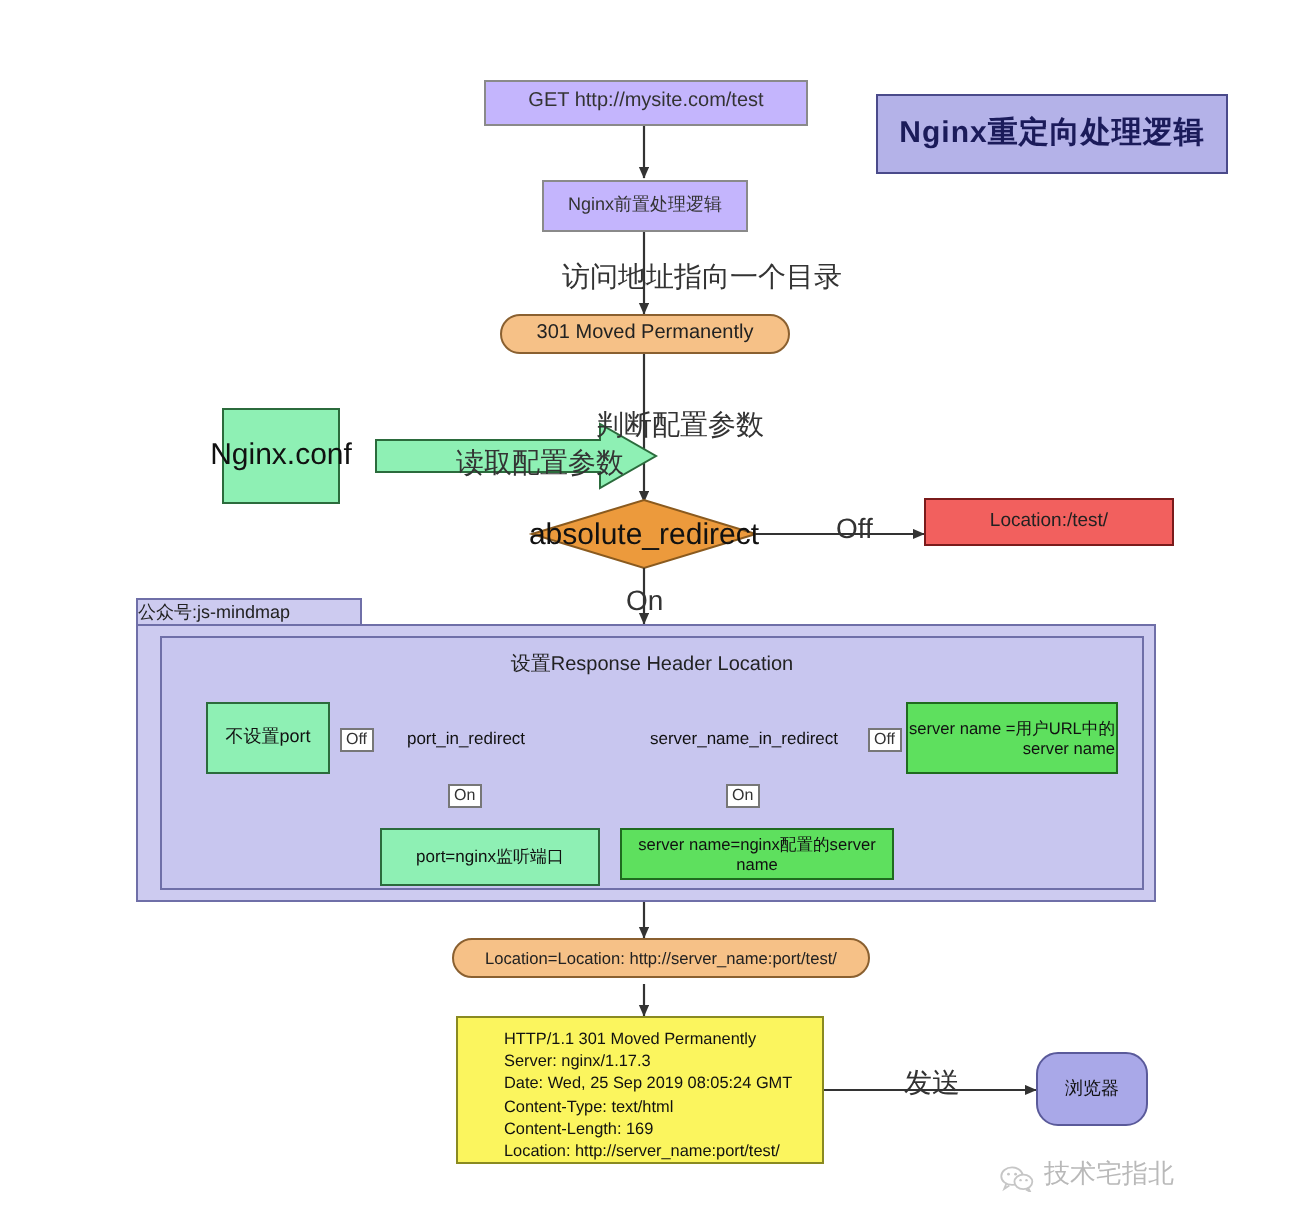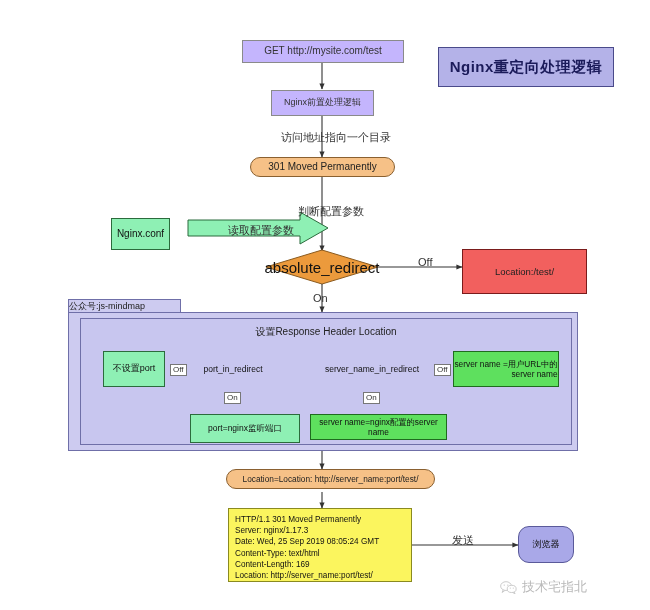--- a/index.html
+++ b/index.html
@@ -55,35 +55,35 @@
     background:#cdcbf0;border:1px solid #6f6fa8;
     display:flex;align-items:center;
     font-size:9px;color:#222;
   }
   .group-title{
     position:absolute;text-align:center;font-size:10px;color:#222;
   }
 
   
   .elabel{
-    position:absolute;font-size:11px;color:#333;background:transparent;
+    position:absolute;font-size:14px;color:#333;background:transparent;
     white-space:nowrap;
   }
   .elabel.boxed{
     background:#fff;border:1px solid #777;padding:0 2px;font-size:8px;line-height:10px;
   }
 
   
   .resp{
     display:block;text-align:left;align-items:flex-start;justify-content:flex-start;
-    padding:5px 6px;font-size:8.2px;line-height:11.2px;white-space:pre;
+    padding:5px 23px;font-size:8.2px;line-height:11.2px;white-space:pre;
   }
 
   .footer{
-    position:absolute;display:flex;align-items:center;gap:5px;
+    position:absolute;display:flex;align-items:flex-end;gap:5px;
     color:#b9b9b9;font-size:13px;
   }
   .wechat-ico{
     width:17px;height:13px;display:inline-block;
   }
 </style>
 </head>
 <body>
 
 <svg id="canvas" viewBox="0 0 650 610" xmlns="http://www.w3.org/2000/svg">
@@ -137,25 +137,25 @@
   <span>公众号:js-mindmap</span>
 </div>
 <div class="group-title" style="left:80px;top:325px;width:492px;">设置Response Header Location</div>
 
 <div class="node rect plain" style="left:242px;top:40px;width:162px;height:23px;font-size:10px;">GET http://mysite.com/test</div>
 
 <div class="node rect plain" style="left:271px;top:90px;width:103px;height:26px;font-size:9px;">Nginx前置处理逻辑</div>
 
 <div class="node orange rounded" style="left:250px;top:157px;width:145px;height:20px;font-size:10px;">301 Moved Permanently</div>
 
-<div class="node green-l" style="left:111px;top:218px;width:59px;height:32px;font-size:10px;">Nginx.conf</div>
+<div class="node green-l" style="left:111px;top:204px;width:59px;height:48px;font-size:15px;">Nginx.conf</div>
 
 <div class="diamond-label" style="left:266px;top:258px;width:112px;height:18px;font-size:15px;color:#111;">absolute_redirect</div>
 
-<div class="node red" style="left:462px;top:249px;width:125px;height:45px;font-size:9.5px;">Location:/test/</div>
+<div class="node red" style="left:462px;top:249px;width:125px;height:24px;font-size:9.5px;">Location:/test/</div>
 
 <div class="node green-l" style="left:103px;top:351px;width:62px;height:36px;font-size:9px;">不设置port</div>
 
 <div class="diamond-label" style="left:189px;top:362px;width:88px;height:14px;font-size:8.5px;color:#111;">port_in_redirect</div>
 
 <div class="diamond-label" style="left:307px;top:362px;width:130px;height:14px;font-size:8.5px;color:#111;">server_name_in_redirect</div>
 
 <div class="node green" style="left:453px;top:351px;width:106px;height:36px;font-size:8.3px;text-align:right;">server name =用户URL中的
 server name</div>
 

